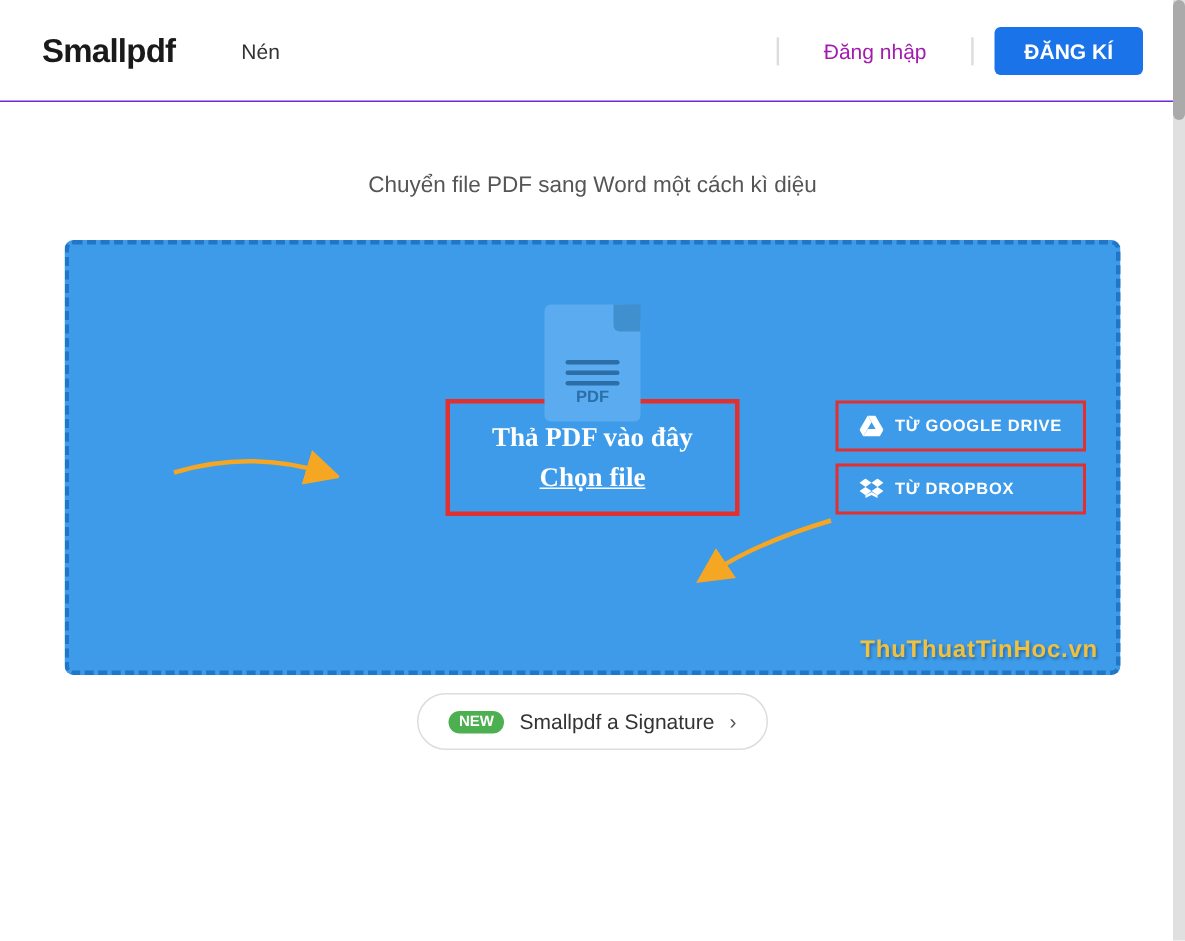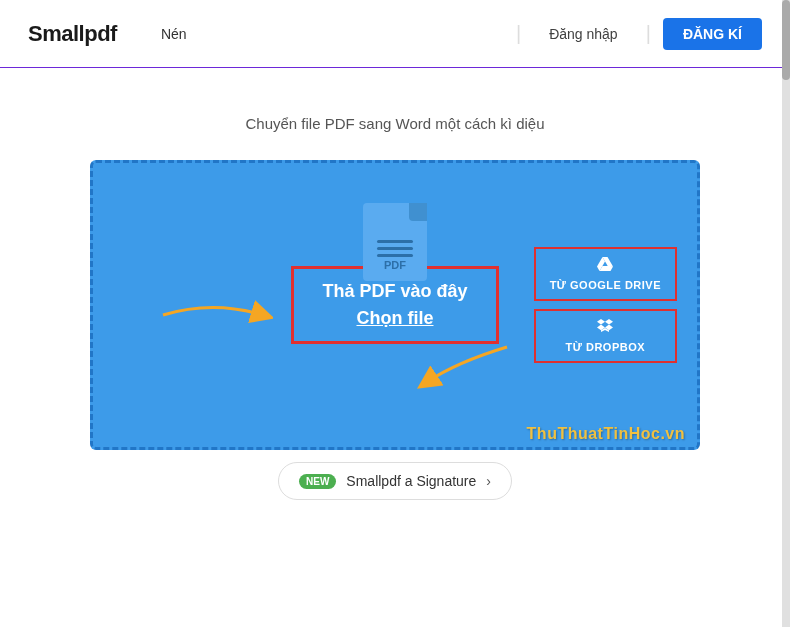--- a/index.html
+++ b/index.html
@@ -48,21 +48,21 @@
       color: #666;
     }
     .header-actions {
       display: flex;
       align-items: center;
       gap: 12px;
     }
     .btn-login {
       padding: 7px 16px;
       font-size: 14px;
-      color: #404040;
+      color: #a21caf;
       background: none;
       border: none;
       cursor: pointer;
     }
     .btn-register {
       padding: 8px 20px;
       font-size: 14px;
       font-weight: 600;
       color: #fff;
       background: #1a73e8;
@@ -90,21 +90,21 @@
     .page-subtitle {
       font-size: 15px;
       color: #555;
       text-align: center;
       margin-bottom: 28px;
       margin-top: 15px;
     }
 
     
     .drop-zone {
-      width: 610px;
+      width: 704px;
       height: 290px;
       background: #3d9be9;
       border: 3px dashed #2176c7;
       border-radius: 6px;
       display: flex;
       align-items: center;
       justify-content: center;
       position: relative;
       cursor: pointer;
     }
@@ -158,20 +158,21 @@
       font-weight: 700;
       color: #2c6fa8;
       margin-top: 2px;
     }
 
     
     .drop-content {
       display: flex;
       flex-direction: column;
       align-items: flex-start;
+      font-family: Liberation Serif, serif;
     }
     .drop-box {
       border: 3px solid #e03030;
       background: transparent;
       padding: 12px 28px;
       text-align: center;
     }
     .drop-text {
       font-size: 18px;
       font-weight: 600;
@@ -202,21 +203,20 @@
       gap: 8px;
       padding: 8px 14px;
       font-size: 11px;
       font-weight: 700;
       letter-spacing: 0.5px;
       border: 2px solid #e03030;
       background: transparent;
       color: #fff;
       cursor: pointer;
       white-space: nowrap;
-      flex-direction: column;
     }
 
     
     .arrow-left {
       position: absolute;
       left: 60px;
       top: 50%;
       transform: translateY(-10px);
     }
     .arrow-right {

